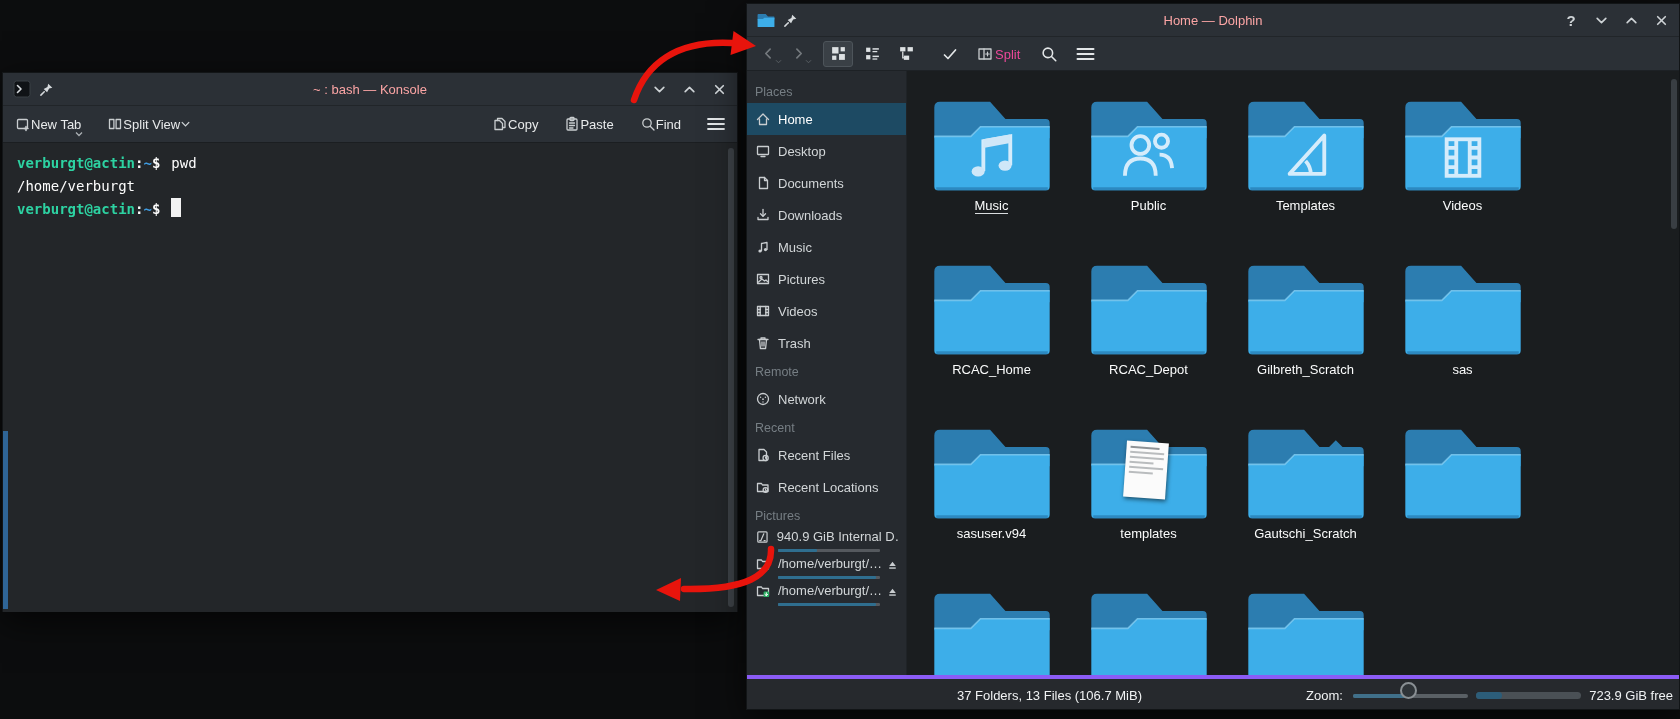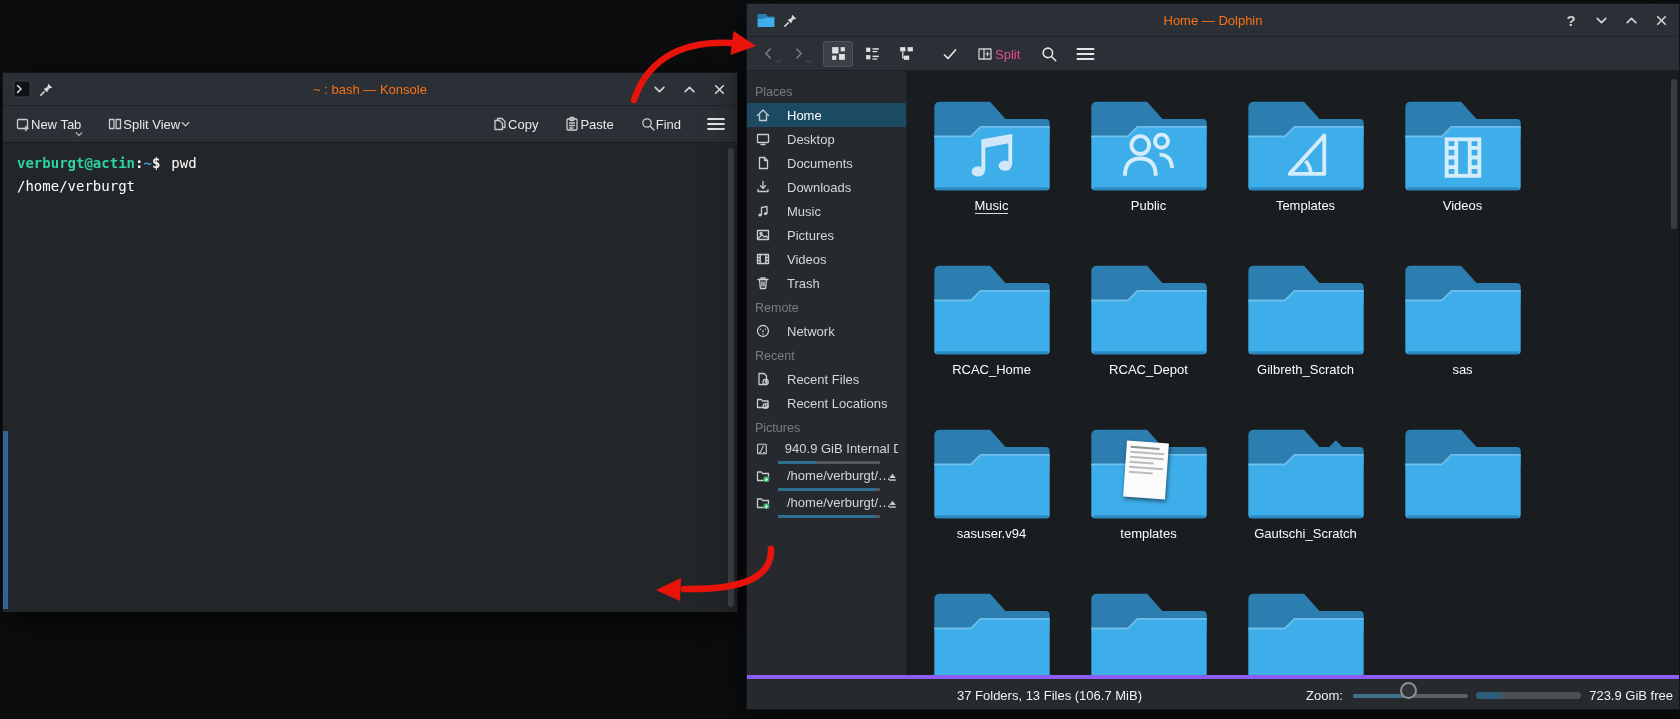--- a/index.html
+++ b/index.html
@@ -1,20 +1,20 @@
 <!DOCTYPE html>
 <html style="--accent: #3daee9; --selection: #1d4a63; --folder-body: #3daee9; --folder-tab: #2c7db0; --arrow: #e8140c; --terminal-green: #2dd2a2; --terminal-blue: #3f9be0; --terminal-bg: #232629;"><head>
 <meta charset="utf-8">
 <style>
   *{margin:0;padding:0;box-sizing:border-box}
   html,body{width:1680px;height:719px;overflow:hidden}
   body{background:#0c0d0e;font-family:"Liberation Sans",sans-serif;position:relative;color:#e8eaeb;font-size:13px}
   .window{position:absolute;border:1px solid #121517;box-shadow:0 10px 34px rgba(0,0,0,.65)}
   .titlebar{height:33px;display:flex;align-items:center;position:relative;background:#2b3036;border-bottom:1px solid #212529;padding:0 10px;gap:8px}
-  .wtitle{position:absolute;left:0;right:0;text-align:center;color:#f97316;pointer-events:none}
+  .wtitle{position:absolute;left:0;right:0;text-align:center;color:#fca5a5;pointer-events:none}
   .winbtns{margin-left:auto;display:flex;align-items:center;gap:14px;z-index:2}
   .winbtns span{display:inline-flex;width:16px;height:16px;align-items:center;justify-content:center}
   .ic{width:16px;height:16px;stroke:#c9cdd0;fill:none;stroke-width:1.3;stroke-linecap:round;stroke-linejoin:round}
   .wb{width:13px;height:13px;stroke:#ced3d6;fill:none;stroke-width:1.5;stroke-linecap:round;stroke-linejoin:round}
   .qmark{color:#ced3d6;font-size:15px;font-weight:bold}
   
   #konsole{left:2px;top:72px;width:736px;height:540px;background:#232629}
   .ktoolbar{height:37px;background:#2b3036;border-bottom:1px solid #1b1e21;display:flex;align-items:center;padding:0 12px;gap:26px}
   .tbtn{display:inline-flex;align-items:center;gap:0;color:#e8eaeb;position:relative;cursor:default}
   .mini-caret{position:absolute;bottom:-8px;right:-2px}
@@ -36,21 +36,21 @@
   .viewbtns{display:flex;gap:4px;margin:0 6px}
   .vbtn{width:30px;height:26px;display:inline-flex;align-items:center;justify-content:center;border-radius:3px}
   .vbtn.active{background:#3a4046;border:1px solid #4d545a}
   .urlbar{flex:1;height:26px;background:#24282c;border:1px solid #4a5056;border-radius:3px;display:flex;align-items:center;padding:0 6px;gap:6px;max-width:478px}
   .urlbar .path{color:#fcfcfc;flex:1}
   .clear-btn{width:22px;height:15px;background:#cfd3d5;clip-path:polygon(28% 0,100% 0,100% 100%,28% 100%,0 50%);display:inline-flex;align-items:center;justify-content:center;color:#26292d;font-size:11px;font-weight:bold;line-height:1}
   .splitbtn{display:inline-flex;align-items:flex-end;gap:2px;color:#ec4899;padding:0 4px}
   .dmain{flex:1;display:flex;min-height:0}
   .sidebar{width:160px;background:#262a2f;border-right:1px solid #1f2327;padding-top:8px;overflow:hidden}
   .side-header{color:#767e84;font-size:12.5px;padding:6px 8px 4px 8px}
-  .side-item{display:flex;align-items:center;gap:16px;padding:8px 8px;height:24px;color:#d2d6d8;position:relative;cursor:default}
+  .side-item{display:flex;align-items:center;gap:7px;padding:16px 8px;height:24px;color:#d2d6d8;position:relative;cursor:default}
   .side-item.sel{background:var(--selection);color:#fff}
   .side-item.device{height:27px;align-items:flex-start;padding-top:2px}
   .side-item .lbl{white-space:nowrap;overflow:hidden}
   .usage{position:absolute;left:31px;right:26px;bottom:2px;height:3px;background:#55595e;border-radius:1px}
   .usage i{display:block;height:100%;background:#2f6e8f;border-radius:1px}
   .eject{position:absolute;right:7px;top:5px}
   .view{flex:1;background:#1a1d1f;position:relative;overflow:hidden}
   .grid{position:absolute;inset:0;display:grid;grid-template-columns:repeat(4,157px);row-gap:42px;padding:25px 0 0 6px;justify-items:center;align-content:start}
   .cell{width:150px;height:122px;display:flex;flex-direction:column;align-items:center}
   .ficon{width:124px;height:100px;position:relative}
@@ -157,20 +157,21 @@
     </span>
     <span class="tbtn">
       <svg width="18" height="14" viewBox="0 0 18 14">
           <path d="M1 2 H17 M1 7 H17 M1 12 H17" stroke="#e3e6e8" stroke-width="1.8" stroke-linecap="round"></path>
         </svg>
     </span>
   </div>
   <div class="term">
     <div class="tline"><span class="tg">verburgt@actin</span><span class="psep">:</span><span class="tb">~</span><span class="psep">$</span><span class="cmd">pwd</span></div>
     <div class="tline">/home/verburgt</div>
+    <div class="tline"><span class="tg">verburgt@actin</span><span class="psep">:</span><span class="tb">~</span><span class="psep">$</span><span class="cursor"></span></div>
     <div class="term-mark"></div>
     <div class="term-scrollbar"></div>
   </div>
 </div>
 
 <div id="dolphin" class="window">
   <div class="titlebar">
     <span style="display:inline-flex">
       <svg width="18" height="15" viewBox="0 0 64 52">
           <path d="M2 6 Q2 3 5 3 L31 3 L39 12 L60 12 Q62 12 62 14 L62 22 L2 22 Z" fill="#2c7db0"></path>

